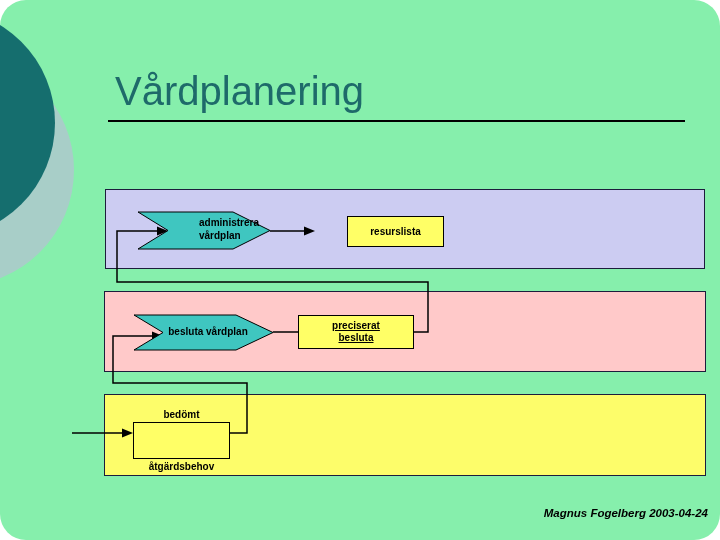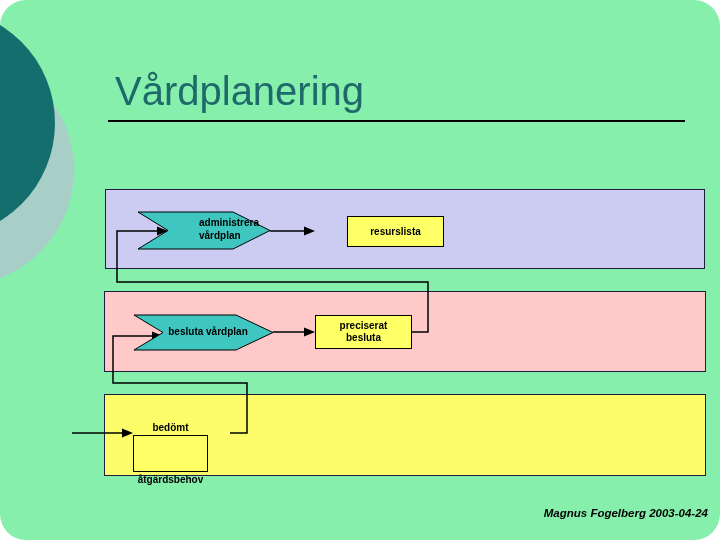--- a/index.html
+++ b/index.html
@@ -27,22 +27,22 @@
 
   .overlay { position: absolute; left: 0; top: 0; width: 720px; height: 540px; }
 
   .ybox {
     position: absolute; box-sizing: border-box;
     background: #ffff66; border: 1px solid #000;
     display: flex; flex-direction: column; align-items: center; justify-content: center;
     font-weight: bold; font-size: 10px; line-height: 12px; color: #000; text-align: center;
   }
   .ybox-1 { left: 315px; top: 216px; width: 97px; height: 31px; margin-left: 32px; }
-  .ybox-2 { left: 315px; top: 315px; width: 97px; height: 34px; }
-  .ybox-3 { left: 133px; top: 435px; width: 75px; height: 37px; gap: 40px; }
+  .ybox-2 { left: 298px; top: 315px; width: 116px; height: 34px; text-decoration: underline; }
+  .ybox-3 { left: 133px; top: 422px; width: 97px; height: 37px; gap: 40px; }
 
   .chev-label {
     position: absolute; font-weight: bold; font-size: 10px; line-height: 12.5px; color: #000;
   }
   .chev-label-1 { left: 175px; top: 217px; text-align: left; margin-left: 24px; }
   .chev-label-2 { left: 153px; top: 326px; width: 110px; text-align: center; }
   .chev-label span { display: block; }
 
   .footer {
     position: absolute; right: 12px; top: 507px;

